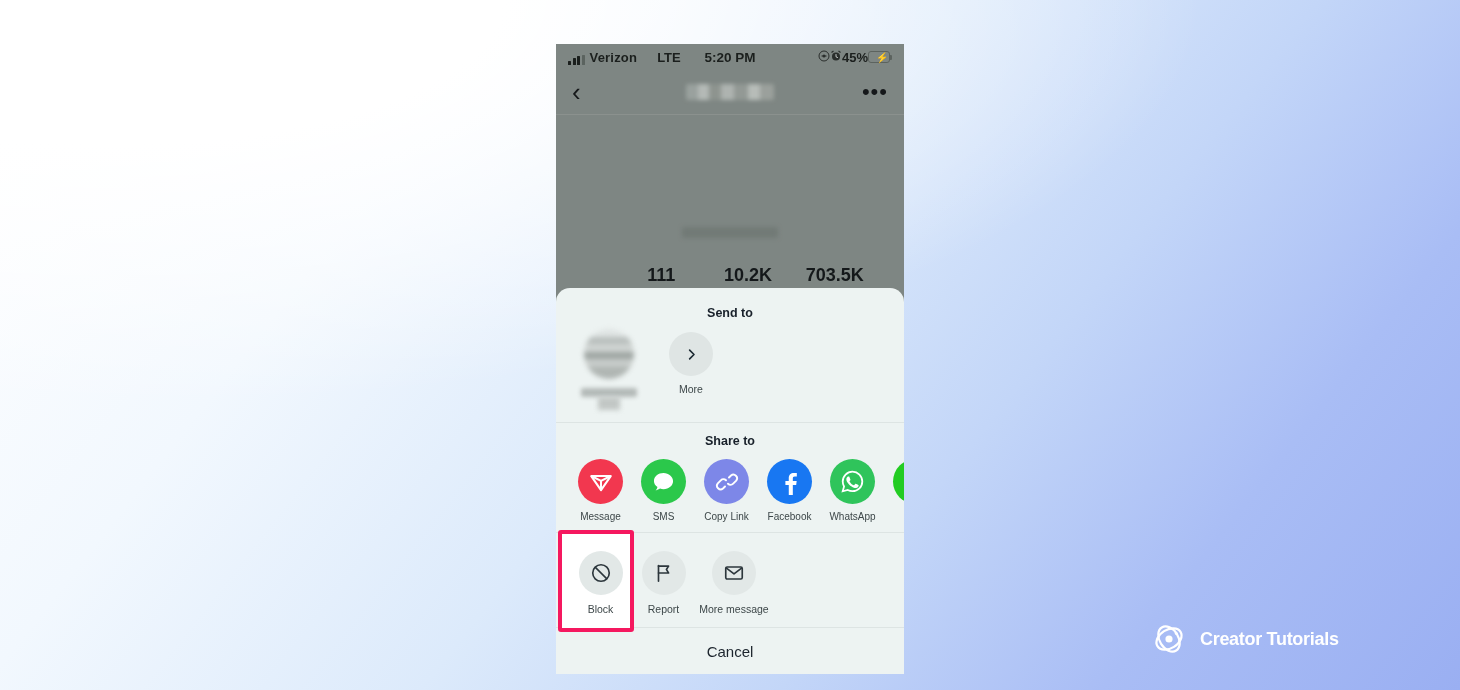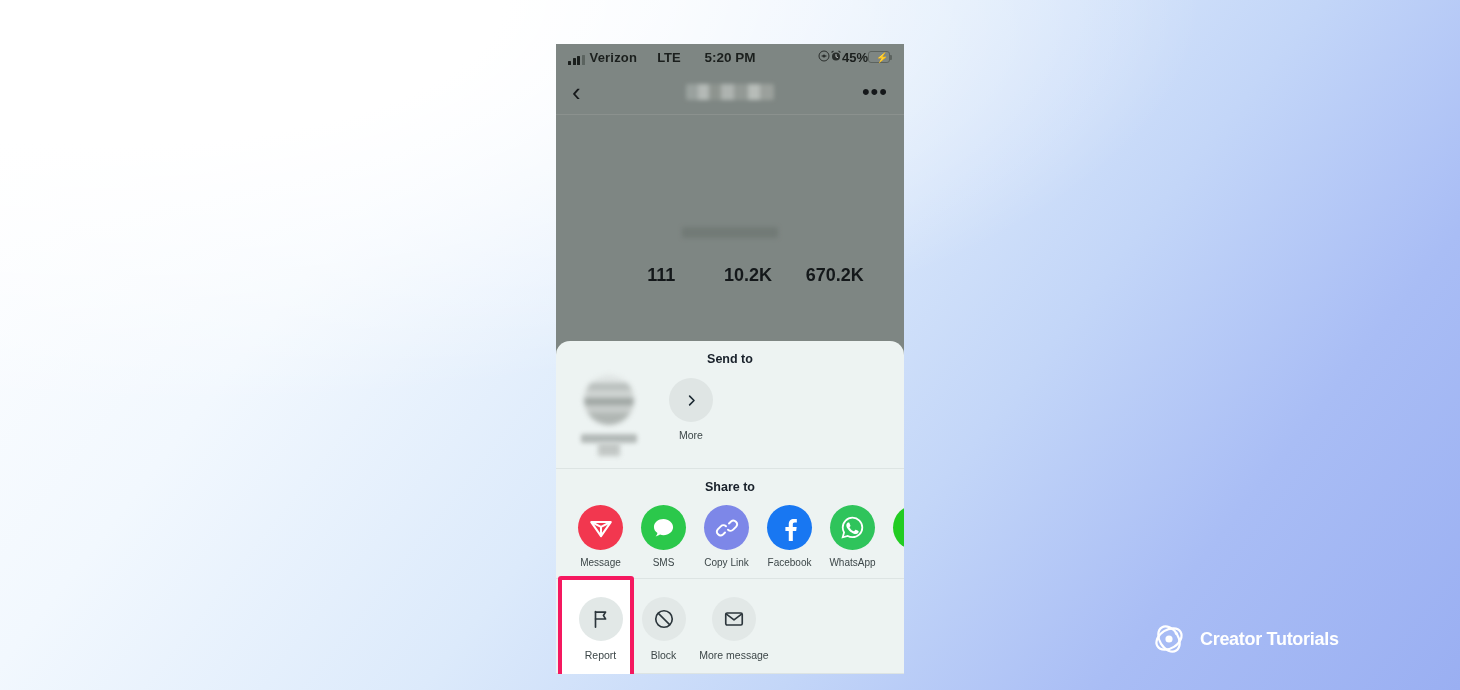--- a/index.html
+++ b/index.html
@@ -81,21 +81,21 @@
 
   
   .sheet {
     position:absolute; left:0; right:0; bottom:0;
     background:#edf3f2;
     border-radius:14px 14px 0 0;
     overflow:hidden;
   }
   .sec-title { text-align:center; font-size:12.5px; font-weight:700; color:#18202a; }
 
-  .sendto { padding:11px 0 12px; }
+  .sendto { padding:18px 0 12px; }
   .sendto-row { display:flex; padding:9px 0 0 24px; gap:24px; }
   .sendto-item { width:58px; text-align:center; }
   .contact-av {
     width:50px; height:50px; border-radius:50%; margin:0 auto;
     background:
       linear-gradient(180deg,#dfe4e3 0 16%,#b9bfbd 16% 30%,#cfd4d2 30% 46%,#9fa6a3 46% 60%,#c7ccca 60% 76%,#b0b6b3 76% 100%);
     filter:blur(2.6px);
   }
   .contact-name-blur {
     width:56px; height:9px; margin:9px auto 0;
@@ -195,21 +195,21 @@
   <div class="nav-sep"></div>
 
   <div class="profile">
     <div class="avatar"></div>
     <div class="uname-blur"></div>
   </div>
 
   <div class="stats">
     <div class="stat">111</div>
     <div class="stat">10.2K</div>
-    <div class="stat">670.2K</div>
+    <div class="stat">703.5K</div>
   </div>
 
   <div class="sheet">
 
     <div class="sendto">
       <div class="sec-title">Send to</div>
       <div class="sendto-row">
         <div class="sendto-item">
           <div class="contact-av"></div>
           <div class="contact-name-blur"></div>
@@ -293,53 +293,54 @@
     </div>
 
     <div class="divider"></div>
 
     <div class="actions">
       <div class="highlight"></div>
       <div class="act-row">
 
         <div class="act-item">
           <div class="aicon">
+            <svg width="22" height="22" viewBox="0 0 24 24" fill="none" stroke="#2c363c" stroke-width="1.8">
+                <circle cx="12" cy="12" r="9"></circle>
+                <path d="M5.6 5.6l12.8 12.8"></path>
+              </svg>
+          </div>
+          <div class="act-label">Block</div>
+        </div>
+
+        <div class="act-item">
+          <div class="aicon">
             <svg width="22" height="22" viewBox="0 0 24 24" fill="none" stroke="#2c363c" stroke-width="1.8" stroke-linecap="round" stroke-linejoin="round">
                 <path d="M6 21V4"></path>
                 <path d="M6 4.5h11l-2.4 3.6L17 12H6"></path>
               </svg>
           </div>
           <div class="act-label">Report</div>
-        </div>
-
-        <div class="act-item">
-          <div class="aicon">
-            <svg width="22" height="22" viewBox="0 0 24 24" fill="none" stroke="#2c363c" stroke-width="1.8">
-                <circle cx="12" cy="12" r="9"></circle>
-                <path d="M5.6 5.6l12.8 12.8"></path>
-              </svg>
-          </div>
-          <div class="act-label">Block</div>
         </div>
 
         <div class="act-item wide">
           <div class="aicon">
             <svg width="22" height="22" viewBox="0 0 24 24" fill="none" stroke="#2c363c" stroke-width="1.8" stroke-linejoin="round">
                 <rect x="3" y="5.5" width="18" height="13" rx="1.5"></rect>
                 <path d="M3.4 6.4L12 13l8.6-6.6"></path>
               </svg>
           </div>
           <div class="act-label">More message</div>
         </div>
 
       </div>
     </div>
 
     <div class="divider"></div>
 
+    <div class="cancel">Cancel</div>
   </div>
 </div>
 
 <div class="wm">
   <span class="wm-logo">
     <svg width="34" height="34" viewBox="0 0 40 40" fill="none" stroke="#fff" stroke-width="2.6">
       <ellipse cx="20" cy="20" rx="16" ry="11" transform="rotate(-32 20 20)"></ellipse>
       <ellipse cx="20" cy="20" rx="11" ry="16" transform="rotate(-32 20 20)"></ellipse>
       <circle cx="20" cy="20" r="4.2" fill="#fff" stroke="none"></circle>
       <circle cx="28.5" cy="13.5" r="1.7" fill="#fff" stroke="none"></circle>

